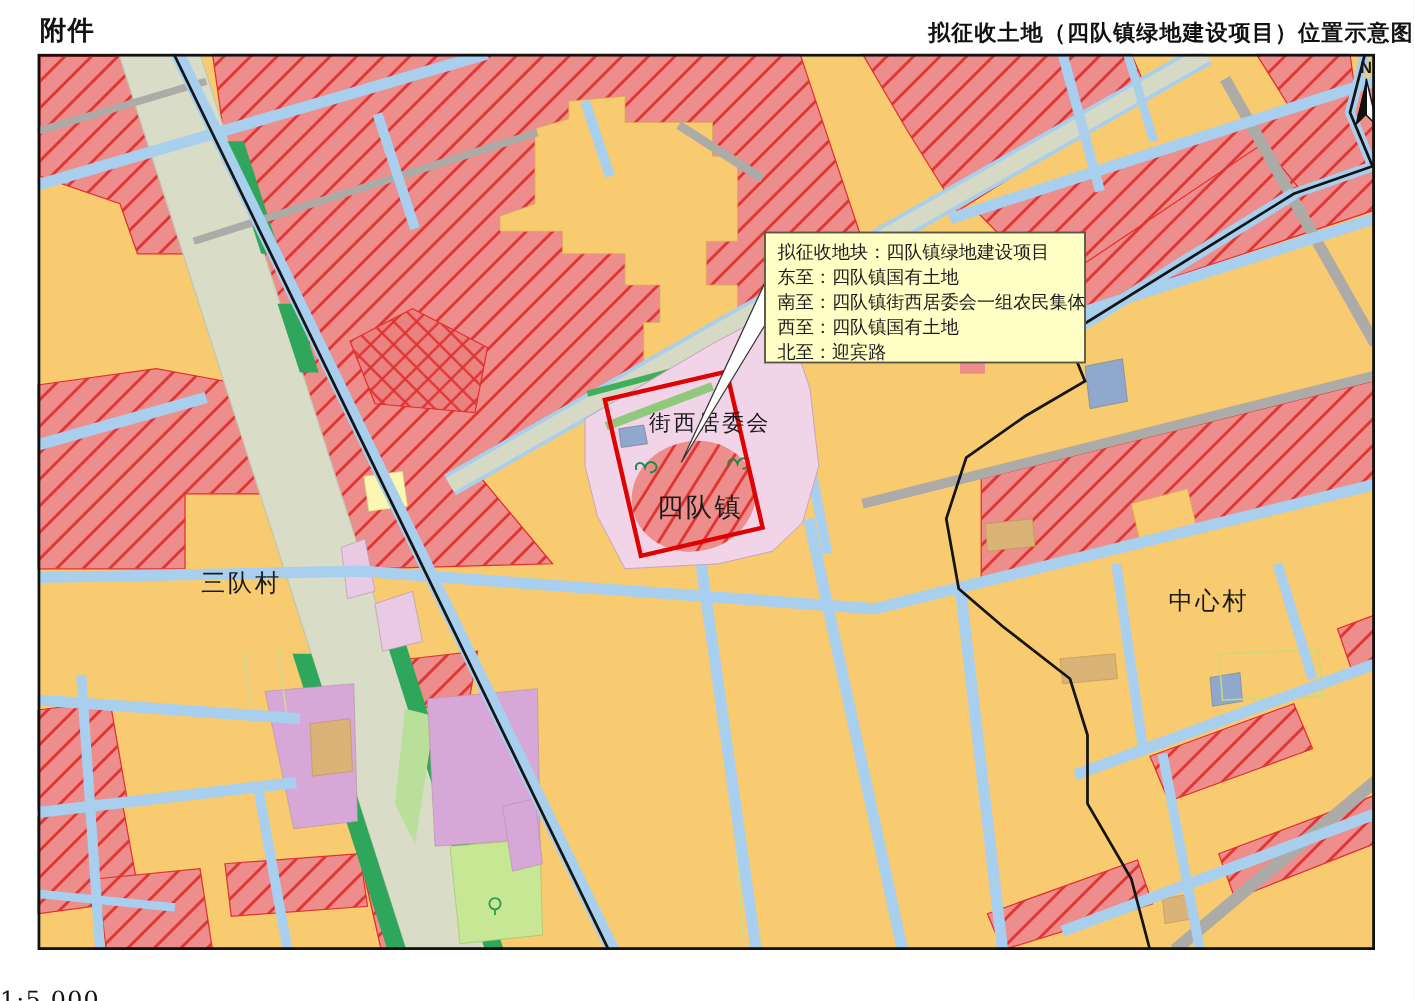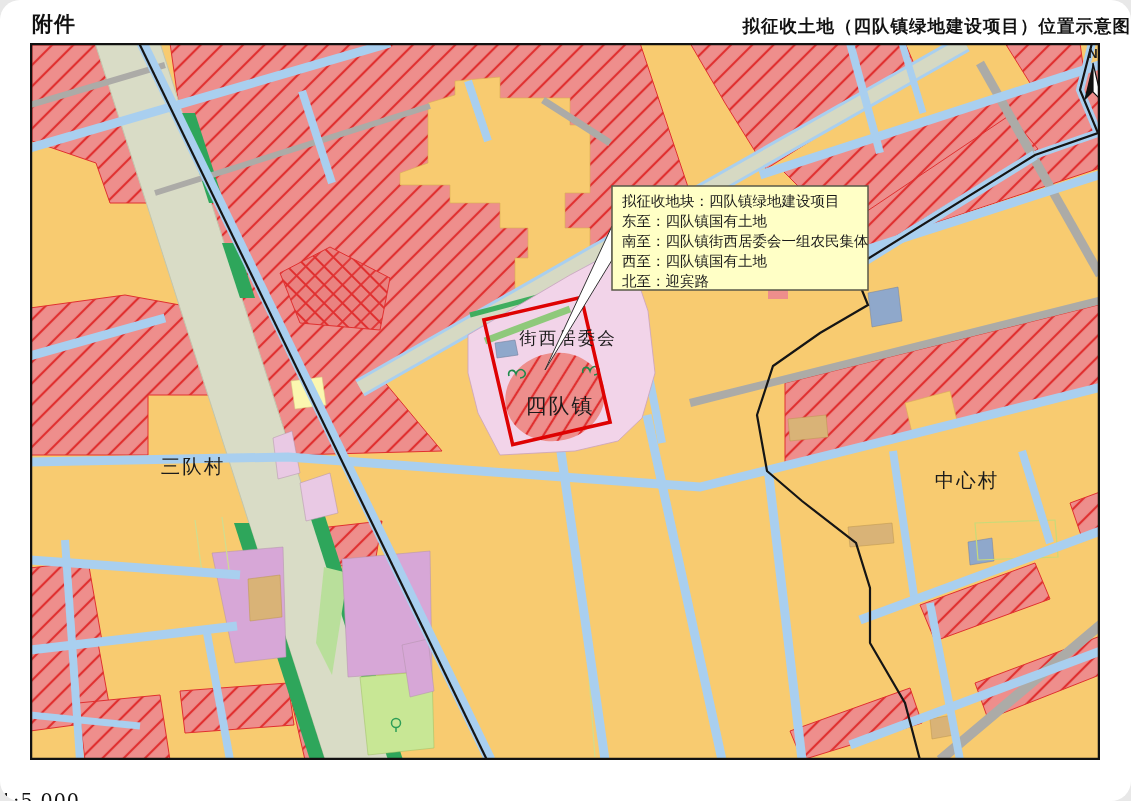--- a/index.html
+++ b/index.html
@@ -1,17 +1,17 @@
 <!DOCTYPE html>
 <html lang="zh"><head>
 <meta charset="utf-8">
 <style>
   html,body{margin:0;padding:0;background:#e8e8e8;}
   .page{position:relative;width:1131px;height:801px;background:#ffffff;overflow:hidden;
-        font-family:"DejaVu Serif","Liberation Serif",serif;color:#111;border-radius:20px;}
+        font-family:"DejaVu Serif","Liberation Serif",serif;color:#111;}
   .attachment{position:absolute;left:32px;top:10px;font-size:21px;font-weight:bold;letter-spacing:1px;}
   .title{position:absolute;top:14px;left:0;width:100%;text-align:right;font-size:17.5px;font-weight:bold;letter-spacing:1px;}
   .map-frame{position:absolute;left:30px;top:43px;width:1070px;height:717px;}
   .scale{position:absolute;top:761px;left:0;width:100%;font-size:19px;letter-spacing:1px;margin-top:28px;}
   svg text{font-family:"DejaVu Serif","Liberation Serif",serif;fill:#1b1b1b;}
   svg text.sans{font-family:"Liberation Sans","DejaVu Sans",sans-serif;}
 </style>
 </head>
 <body>
 

